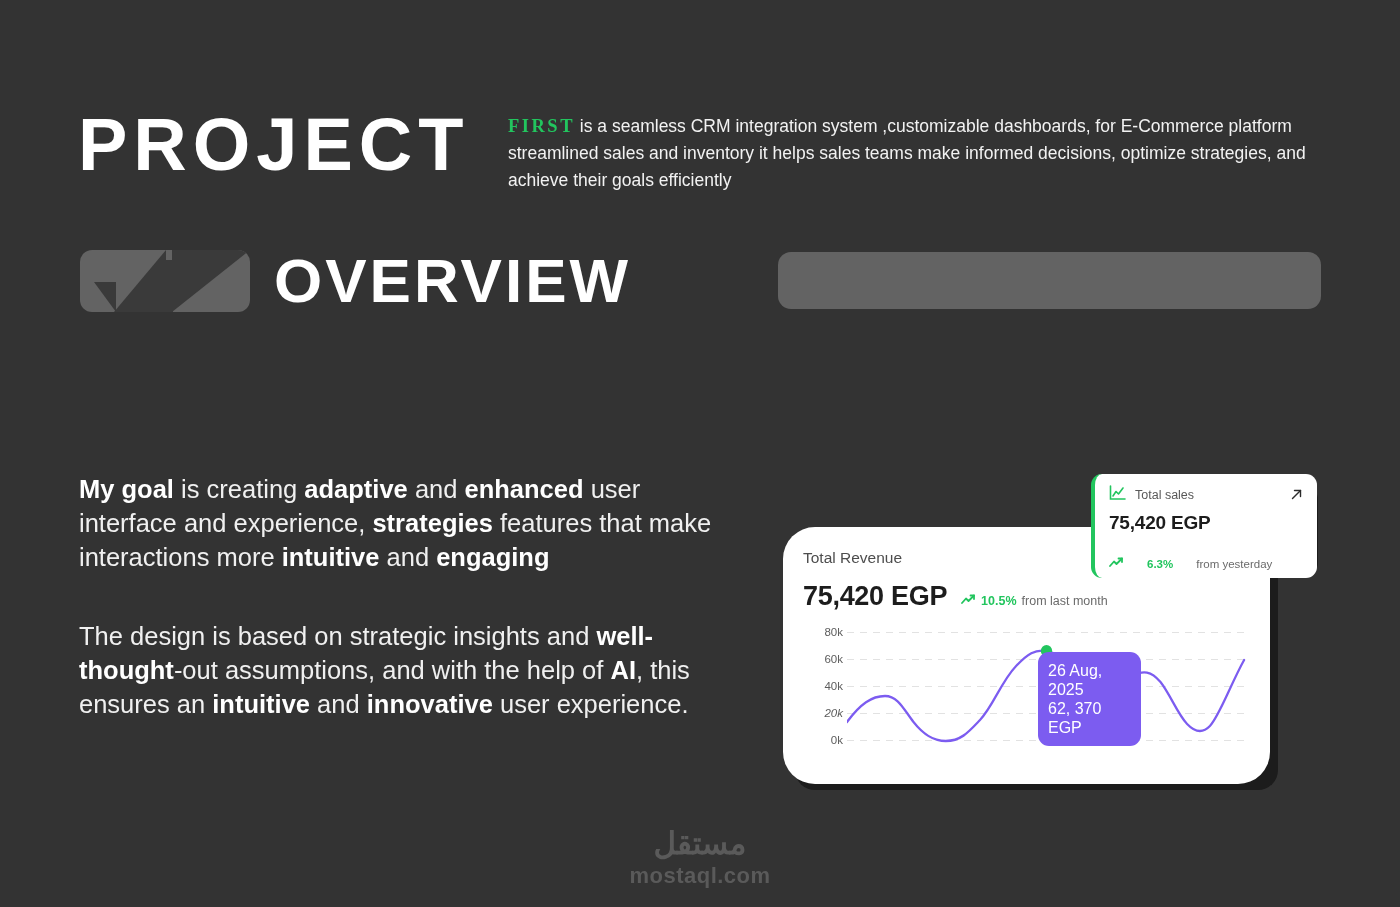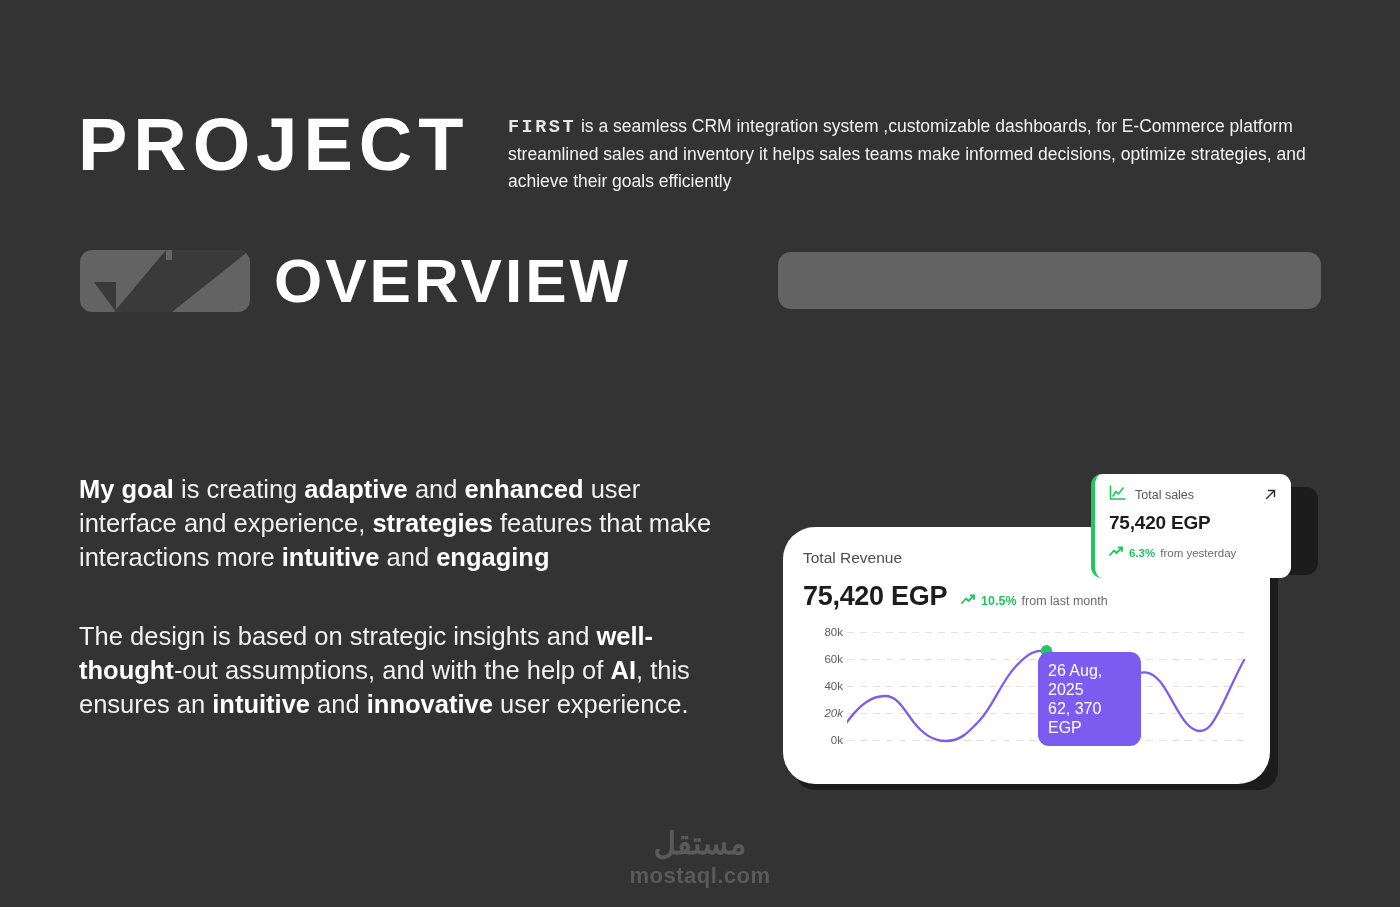--- a/index.html
+++ b/index.html
@@ -17,22 +17,22 @@
     position:absolute; left:78px; top:108px;
     font-size:74px; font-weight:bold; letter-spacing:6px;
     line-height:1; color:#ffffff;
   }
   .intro{
     position:absolute; left:508px; top:113px; width:820px;
     font-size:17.5px; line-height:27px; color:#f2f2f2; font-weight:400;
   }
   .brandmark{
     font-weight:bold; letter-spacing:2.5px; font-size:18.5px;
-    font-family:Liberation Mono, monospace;
-    color:#e5e5e5;
+    font-family:Liberation Serif, serif;
+    color:#22c55e;
   }
 
   
   .overview-row{ position:absolute; left:80px; top:250px; display:flex; align-items:flex-start; }
   .logo-mark{
     width:170px; height:62px; border-radius:12px; background:#636363;
     position:relative; overflow:hidden; flex:none;
   }
   .logo-mark .cut{ position:absolute; background:#3a3a3a; }
   .c1{ width:0; height:0; background:transparent !important;
@@ -97,29 +97,29 @@
     background:#7c5cf0; border-radius:11px; padding:9px 10px;
     color:#ffffff; font-size:16px; line-height:19px; font-weight:500;
   }
 
   
   .sales-shadow{
     position:absolute; left:1103px; top:487px; width:215px; height:88px;
     background:#1c1c1c; border-radius:12px;
   }
   .sales-card{
-    position:absolute; left:1091px; top:474px; width:200px; height:104px;
+    position:absolute; left:1091px; top:474px; width:226px; height:104px;
     background:#ffffff; border-radius:11px; border-left:4px solid #22c55e;
     padding:11px 14px; color:#1d1d1d;
   }
   .sales-top{ display:flex; align-items:center; gap:9px; }
   .sales-top .lbl{ font-size:12.5px; color:#585858; font-weight:500; flex:1; }
   .arrow-out{ color:#2b2b2b; font-size:14px; line-height:1; }
   .sales-amount{ font-size:19px; font-weight:bold; margin-top:7px; letter-spacing:-0.2px;}
-  .sales-delta{ margin-top:12px; font-size:11.5px; color:#6b6b6b; display:flex; align-items:center; gap:5px;}
+  .sales-delta{ margin-top:23px; font-size:11.5px; color:#6b6b6b; display:flex; align-items:center; gap:23px;}
   .sales-delta .pct{ color:#22c55e; font-weight:bold; }
 
   
   .watermark{
     position:absolute; left:0; right:0; bottom:18px; text-align:center;
     color:#5a5a5a; user-select:none;
   }
   .wm-ar{ font-size:31px; font-weight:bold; line-height:1.05; direction:rtl; }
   .wm-en{ font-size:22px; font-weight:bold; letter-spacing:0.5px; margin-top:2px; }
 </style>

